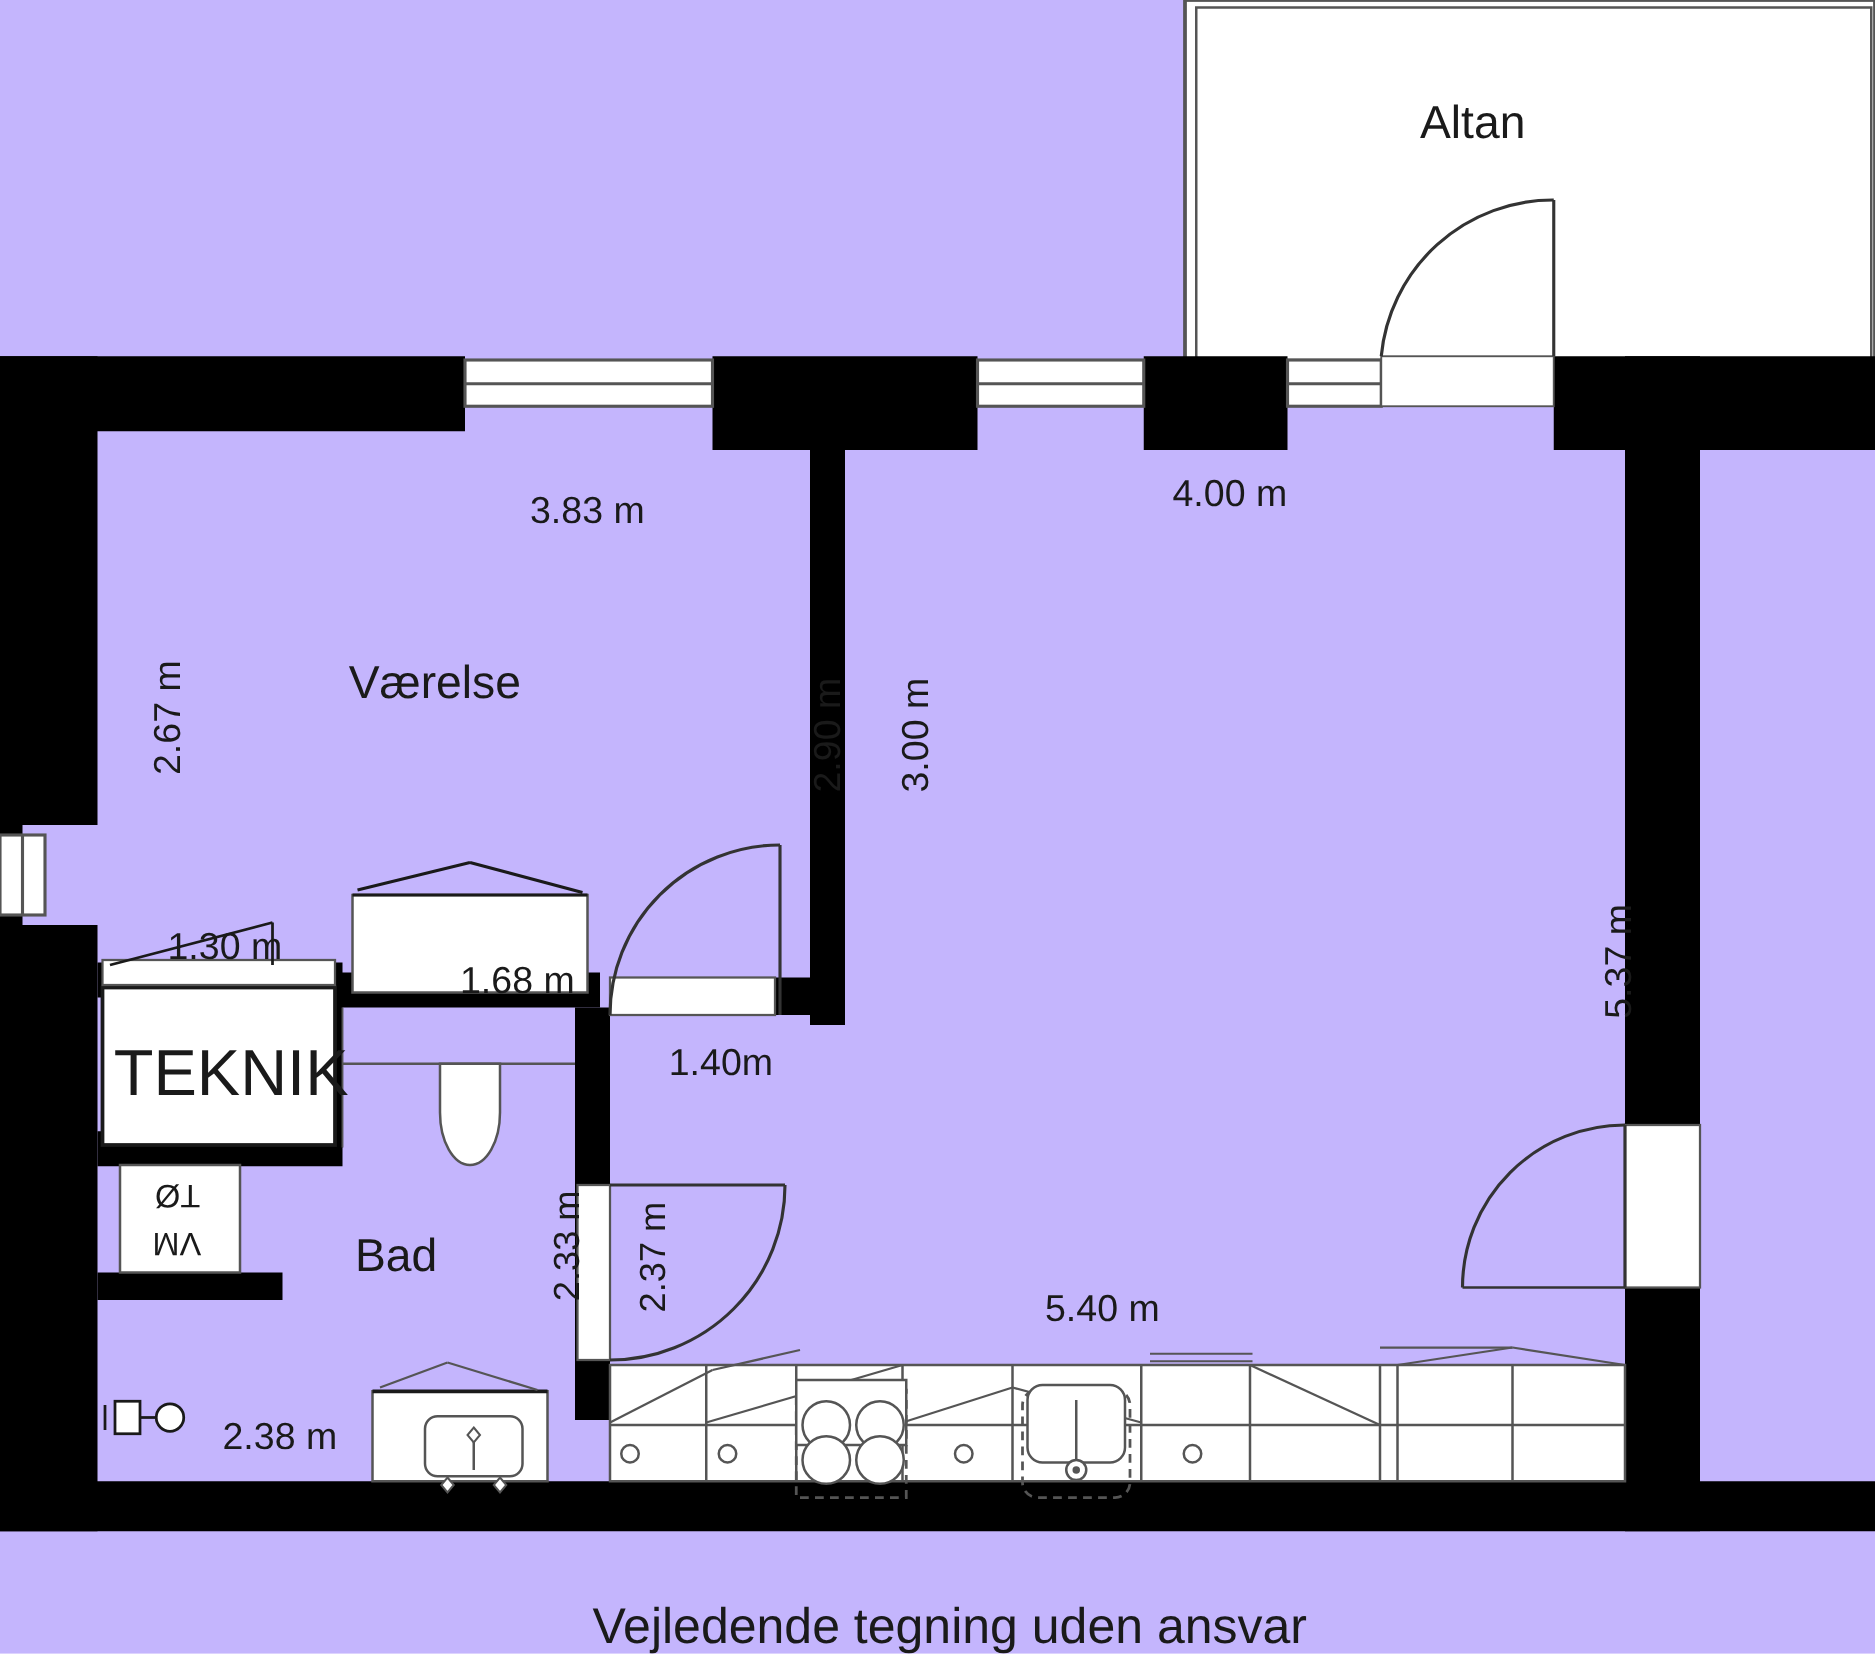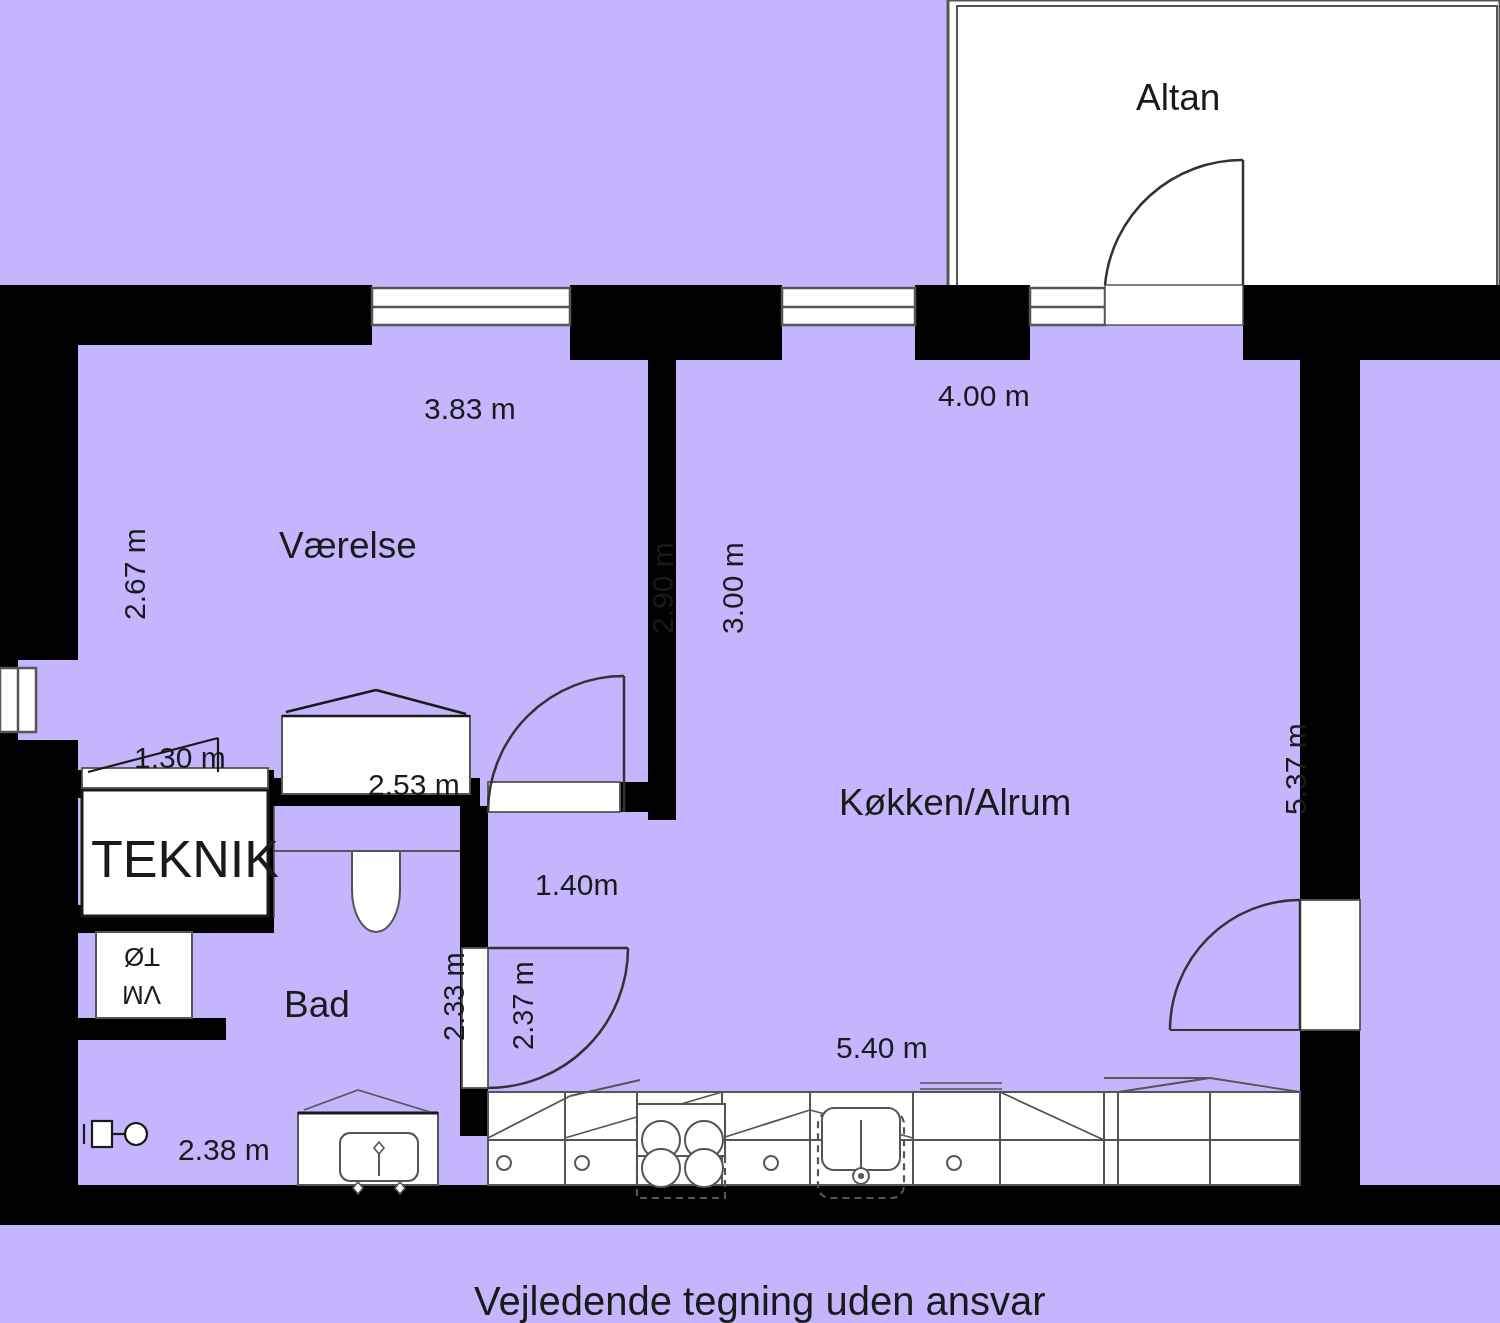--- a/index.html
+++ b/index.html
@@ -238,39 +238,38 @@
     <g>
       <line x1="274" y1="806" x2="274" y2="918" stroke="#555555" stroke-width="1.5"></line>
     </g>
 
   </svg>
 
   <div class="lbl room-name" style="left:1136px; top:79px;">Altan</div>
 
   <div class="lbl room-name" style="left:279px; top:527px;">Værelse</div>
 
-  <div class="lbl room-name" style="left:839px; top:784px;">Køkken/Alrum</div>
 
   <div class="lbl room-name" style="left:284px; top:986px;">Bad</div>
 
   <div class="lbl teknik" style="left:91px; top:833px;">TEKNIK</div>
 
   <div class="lbl appl rot180" style="left:124px; top:944px;">TØ</div>
 
   <div class="lbl appl rot180" style="left:122px; top:982px;">VM</div>
 
   <div class="lbl dim" style="left:424px; top:383px;margin-top:11px;">3.83 m</div>
 
   <div class="lbl dim" style="left:938px; top:381px;">4.00 m</div>
 
   <div class="lbl dim" style="left:134px; top:743px;">1.30 m</div>
 
-  <div class="lbl dim" style="left:368px; top:770px;">2.53 m</div>
-
-  <div class="lbl dim" style="left:535px; top:870px;">1.40m</div>
+  <div class="lbl dim" style="left:368px; top:770px;">1.68 m</div>
+
+  <div class="lbl dim" style="left:535px; top:836px;">1.40m</div>
 
   <div class="lbl dim" style="left:178px; top:1135px;">2.38 m</div>
 
   <div class="lbl dim" style="left:836px; top:1033px;">5.40 m</div>
 
   <div class="lbl dim rot90" style="left:120px; top:620px;">2.67 m</div>
 
   <div class="lbl dim rot90" style="left:648px; top:634px;">2.90 m</div>
 
   <div class="lbl dim rot90" style="left:718px; top:634px;">3.00 m</div>

